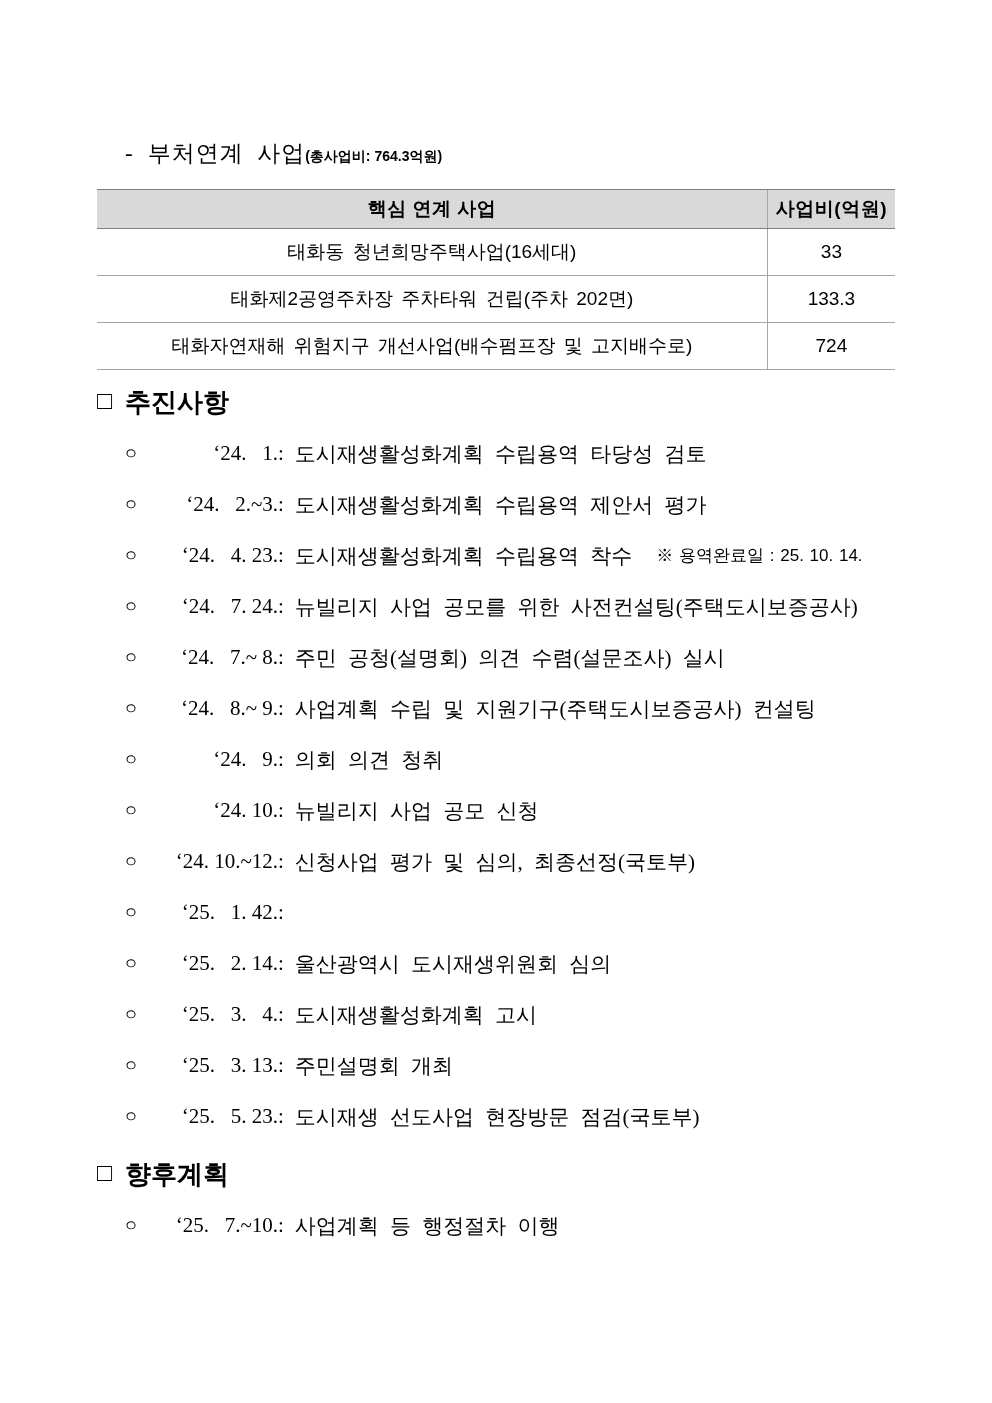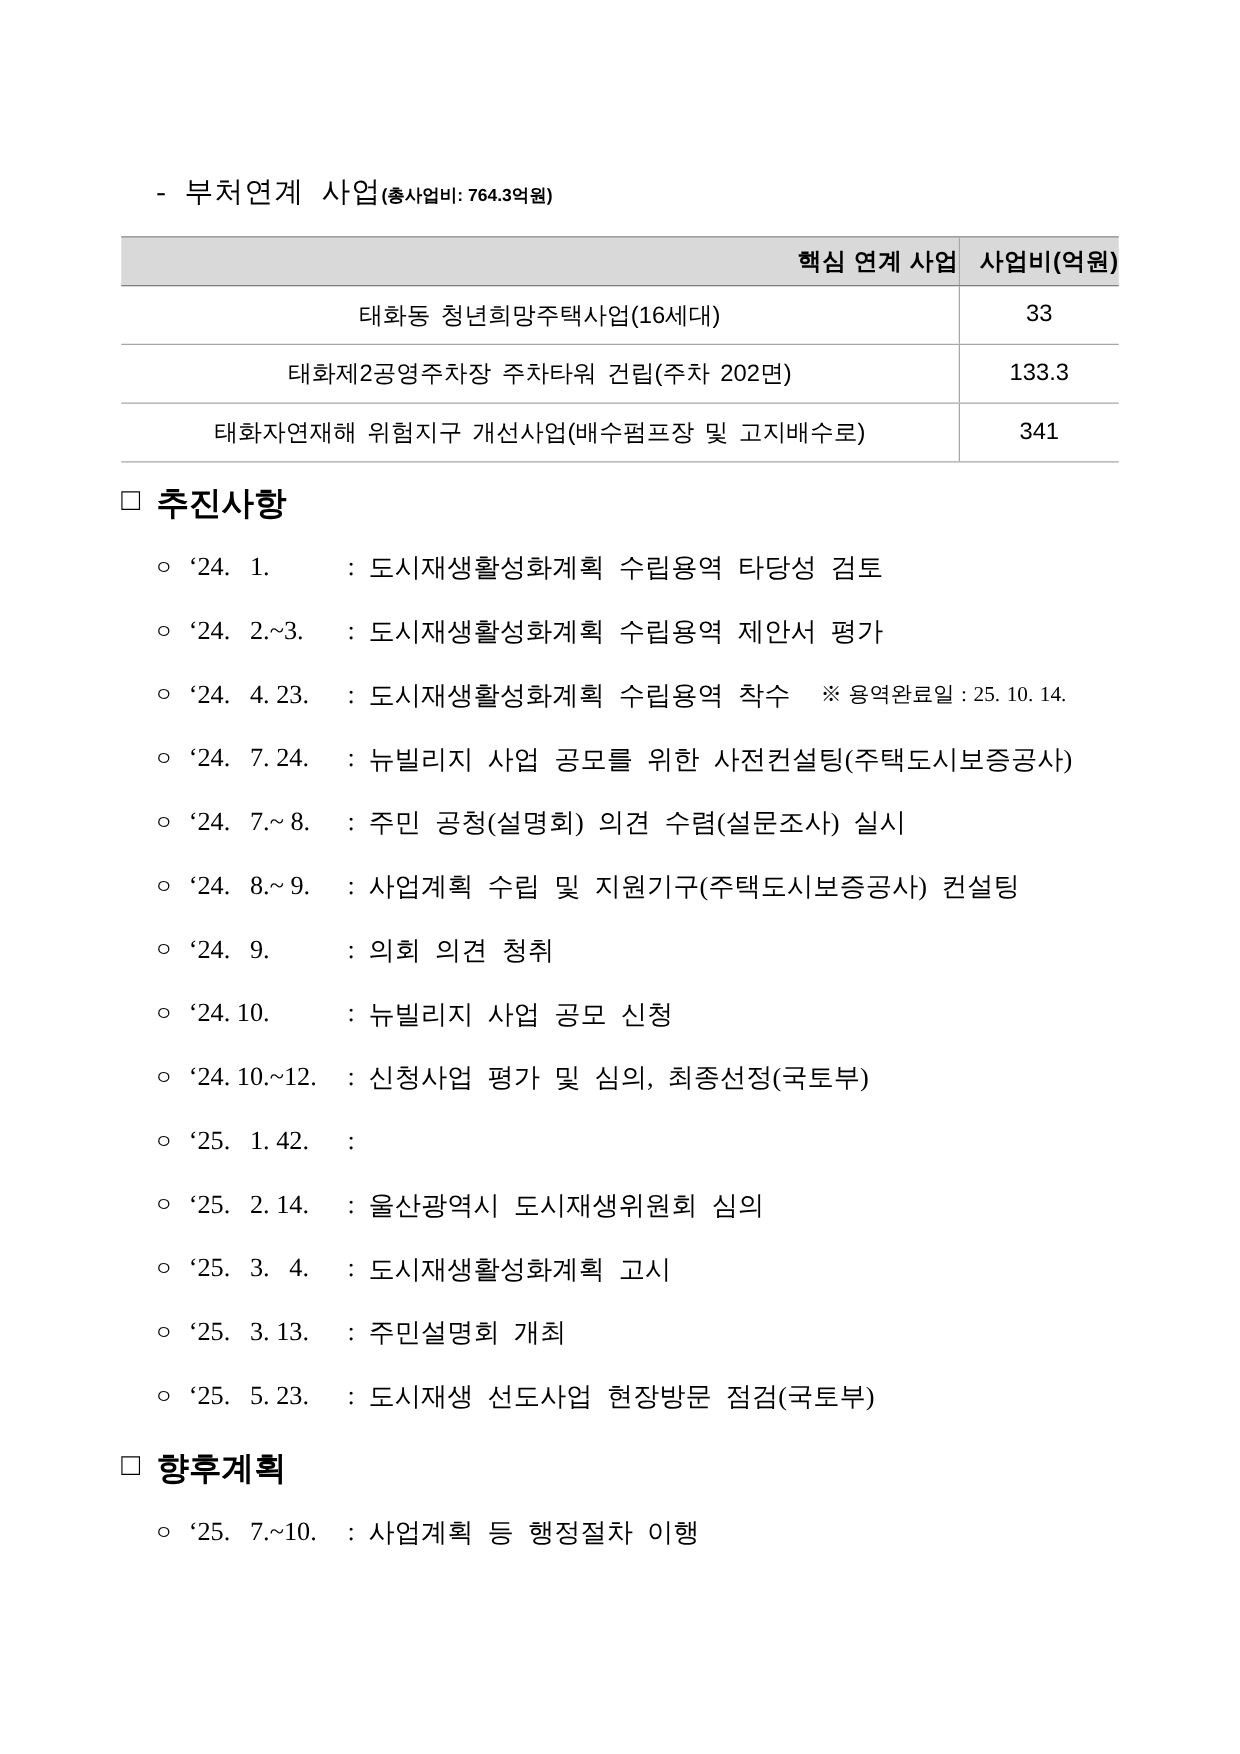--- a/index.html
+++ b/index.html
@@ -43,21 +43,21 @@
   }
   table.budget-table col.c-name { width: 84%; }
   table.budget-table col.c-cost { width: 16%; }
   table.budget-table thead th {
     background: #d9d9d9;
     border-top: 1px solid #7f7f7f;
     border-bottom: 1px solid #7f7f7f;
     height: 39px;
     font-size: 19px;
     font-weight: 700;
-    text-align: right;
+    text-align: center;
     letter-spacing: 0.5px;
   }
   table.budget-table th + th,
   table.budget-table td + td { border-left: 1px solid #a6a6a6; margin-top: 26px; }
   table.budget-table tbody td {
     height: 47px;
     text-align: center;
     vertical-align: middle;
     font-size: 19px;
     border-bottom: 1px solid #a6a6a6;
@@ -93,25 +93,26 @@
   .b-marker {
     font-size: 16px;
     margin-right: 12px;
     position: relative;
     top: 1px;
   }
   .b-date {
     width: 127px;
     white-space: pre;
     flex: 0 0 auto;
+    text-align: right;
   }
   .b-colon { margin-right: 11px; }
   .b-text { word-spacing: 6px; }
   .b-note {
-    font-family: Liberation Serif, serif;
+    font-family: Liberation Sans, sans-serif;
     font-size: 17px;
     margin-left: 24px;
     word-spacing: 1px;
   }
   .b-note:empty { display: none; }
 </style>
 </head>
 <body>
 
 <div class="page">
@@ -139,21 +140,21 @@
     <td>33</td>
   </tr>
 
   <tr>
     <td>태화제2공영주차장 주차타워 건립(주차 202면)</td>
     <td>133.3</td>
   </tr>
 
   <tr>
     <td>태화자연재해 위험지구 개선사업(배수펌프장 및 고지배수로)</td>
-    <td>341</td>
+    <td>724</td>
   </tr>
 </tbody>
   </table>
 
   <div class="section-heading">
     <span class="sq-marker">□</span>
     <span>추진사항</span>
   </div>
   <ul class="timeline">
   <li>

